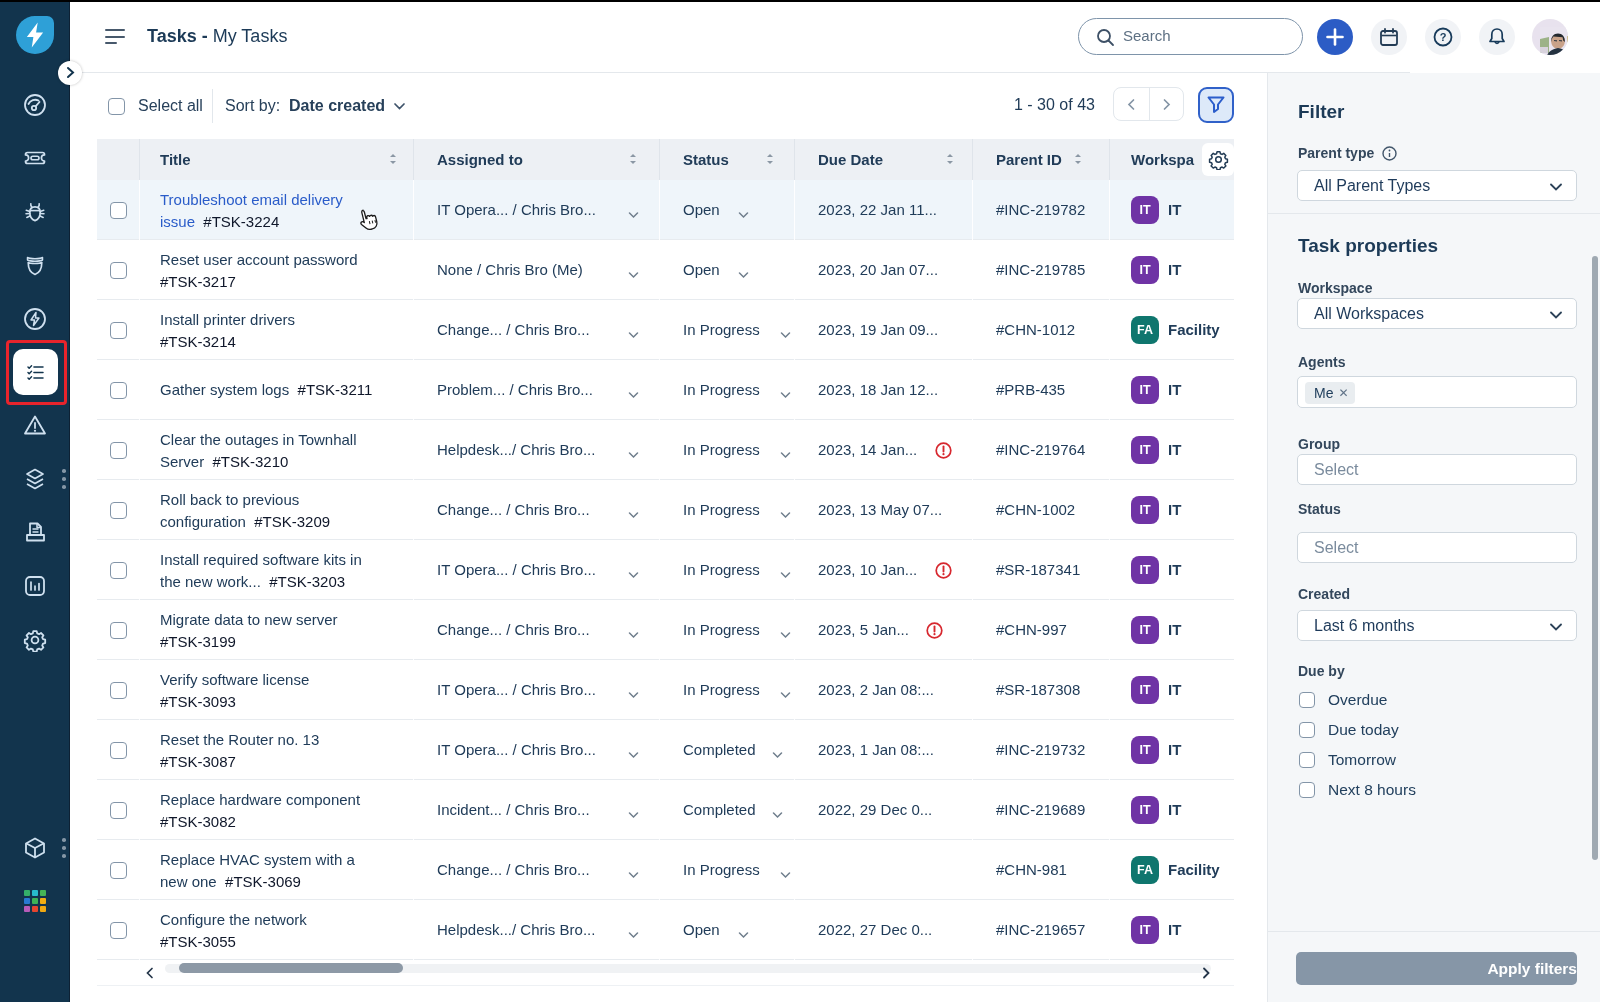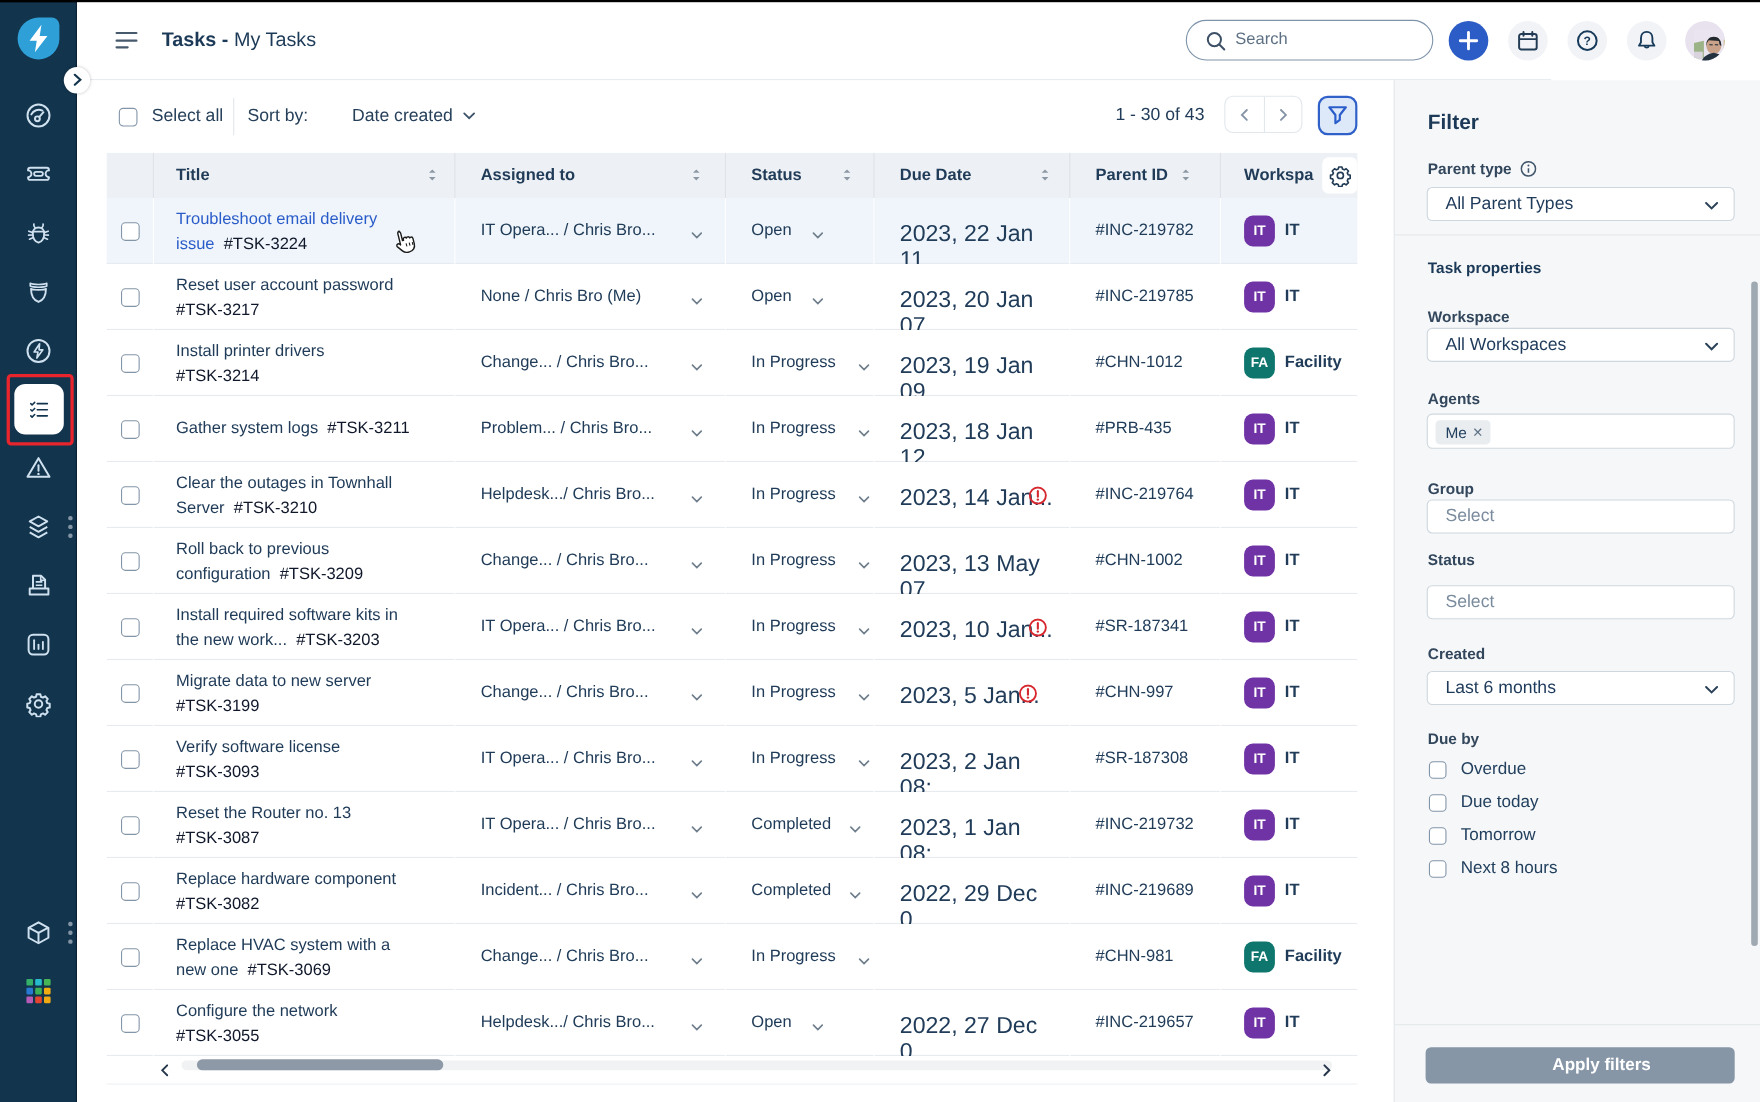--- a/index.html
+++ b/index.html
@@ -44,21 +44,21 @@
 .hbtn svg { position:absolute; left:8px; top:8px; }
 
 
 #main { position:absolute; left:70px; top:73px; width:1197px; height:929px; background:#fff; }
 #controls { position:absolute; left:0; top:0; width:1197px; height:66px; }
 .cb { width:17px; height:17px; border:1.5px solid #8395a8; border-radius:4px; background:#fff; }
 #selectall-cb { position:absolute; left:38px; top:25px; }
 #selectall-lbl { position:absolute; left:68px; top:24px; font-size:16px; color:#27405a; }
 #vdiv1 { position:absolute; left:142px; top:16px; width:1px; height:34px; background:#e2e7ec; }
 #sortby { position:absolute; left:155px; top:24px; font-size:16px; color:#27405a; }
-#sortby b { font-weight:normal;margin-left:31px; }
+#sortby b { font-weight:bold; }
 #countlbl { position:absolute; left:944px; top:23px; font-size:16px; color:#213c58; }
 #pager { position:absolute; left:1043px; top:14px; width:71px; height:34px; border:1px solid #e2e7ec;
   border-radius:8px; background:#fff; }
 #pager .mid { position:absolute; left:35px; top:0; width:1px; height:32px; background:#e2e7ec; }
 #pager svg { position:absolute; top:10px; }
 #filterbtn { position:absolute; left:1128px; top:14px; width:36px; height:36px; border:2px solid #3061c9;
   border-radius:9px; background:#dde9f9; }
 #filterbtn svg { position:absolute; left:7px; top:7px; }
 
 
@@ -79,21 +79,21 @@
 .sorticon { position:absolute; top:13px; }
 .rowcb { position:absolute; left:13px; top:22px; }
 .title1 { position:absolute; left:20px; top:9px; width:250px; font-size:15px; line-height:22px; color:#203c59; }
 .title1 .tid { color:#0f172a; }
 .titlec { top:19px; }
 .hl .title1 { color:#2a5cc9; }
 .asg { position:absolute; left:23px; top:21px; font-size:15px; color:#203c59; }
 .asgch { position:absolute; left:214px; top:25px; }
 .stat { position:absolute; left:23px; top:21px; font-size:15px; color:#203c59; }
 .statch { position:absolute; top:25px; }
-.due { position:absolute; left:23px; top:21px; font-size:21px; color:#203c59; }
+.due { position:absolute; left:23px; top:21px; font-size:15px; color:#203c59; }
 .warn { position:absolute; top:22px; }
 .pid { position:absolute; left:23px; top:21px; font-size:15px; color:#203c59; }
 .wsbadge { position:absolute; left:21px; top:16px; width:28px; height:28px; border-radius:8px;
   color:#fff; font-size:12.5px; font-weight:bold; text-align:center; line-height:28px; }
 .wsbadge.it { background:#6f33a5; }
 .wsbadge.fa { background:#0f766e; }
 .wslbl { position:absolute; left:58px; top:21px; font-size:15px; font-weight:bold; color:#203c59; }
 #gearbox { position:absolute; left:1105px; top:4px; width:32px; height:33px; background:#fff; border-radius:6px; }
 #gearbox svg { position:absolute; left:6px; top:6px; }
 
@@ -112,21 +112,21 @@
 .pdivider { position:absolute; left:0; width:333px; height:1px; background:#e4e8ec; }
 #agentsbox { position:absolute; left:29px; top:303px; width:280px; height:32px; background:#fff;
   border:1px solid #cfd7de; border-radius:5px; }
 #agentsbox .chip { position:absolute; left:7px; top:5px; height:22px; background:#e9edf0; border-radius:4px;
   font-size:14px; color:#22405e; line-height:22px; padding:0 22px 0 9px; }
 #agentsbox .x { position:absolute; right:7px; top:0; color:#5f7287; font-size:12px; }
 .pcheckrow { position:absolute; left:31px; }
 .pcheckrow .cb { position:absolute; left:0; top:0; width:16px; height:16px; }
 .pcheckrow span { position:absolute; left:29px; top:-1px; font-size:15.5px; color:#22405e; white-space:nowrap; }
 #applybtn { position:absolute; left:28px; top:879px; width:281px; height:33px; background:#8696a7;
-  border-radius:5px; color:#fff; font-size:15.5px; font-weight:bold; text-align:center; line-height:33px;padding-left:39px; }
+  border-radius:5px; color:#fff; font-size:15.5px; font-weight:bold; text-align:right; line-height:33px;padding-left:39px; }
 #panelscroll { position:absolute; left:324px; top:183px; width:6px; height:604px; border-radius:3px; background:#9fa9b2; }
 </style>
 </head>
 <body>
 
 <div style="position:absolute;left:0;top:0;width:1600px;height:2px;background:#000;z-index:50"></div>
 <div id="header">
   <div id="hamb">
       <div></div>
       <div></div>
@@ -681,21 +681,21 @@
   <h2>Filter</h2>
   <div class="plabel" style="top:72px">Parent type &nbsp;<svg width="15" height="15" viewBox="0 0 15 15" style="vertical-align:-3px">
         <circle cx="7.5" cy="7.5" r="6.5" fill="none" stroke="#42566b" stroke-width="1.4"></circle>
         <line x1="7.5" y1="7" x2="7.5" y2="11" stroke="#42566b" stroke-width="1.4"></line>
         <circle cx="7.5" cy="4.5" r="0.9" fill="#42566b"></circle>
       </svg></div>
   <div class="pselect" style="top:97px">All Parent Types<span class="chev"><svg width="12" height="8" viewBox="0 0 12 8">
           <path d="M1 1.5 L6 6.5 L11 1.5" fill="none" stroke="#2c4258" stroke-width="1.8" stroke-linecap="round"></path>
         </svg></span></div>
   <div class="pdivider" style="top:140px"></div>
-  <div class="plabel" style="top:162px; font-size:14px; color:#1c3a57">Task properties</div>
+  <div class="plabel" style="top:162px; font-size:19px; color:#1c3a57">Task properties</div>
   <div class="plabel" style="top:207px">Workspace</div>
   <div class="pselect" style="top:225px">All Workspaces<span class="chev"><svg width="12" height="8" viewBox="0 0 12 8">
           <path d="M1 1.5 L6 6.5 L11 1.5" fill="none" stroke="#2c4258" stroke-width="1.8" stroke-linecap="round"></path>
         </svg></span></div>
   <div class="plabel" style="top:281px">Agents</div>
   <div id="agentsbox">
       <span class="chip">Me<span class="x">✕</span></span>
     </div>
   <div class="plabel" style="top:363px">Group</div>
   <div class="pselect" style="top:381px; color:#7a8b9d">Select</div>

